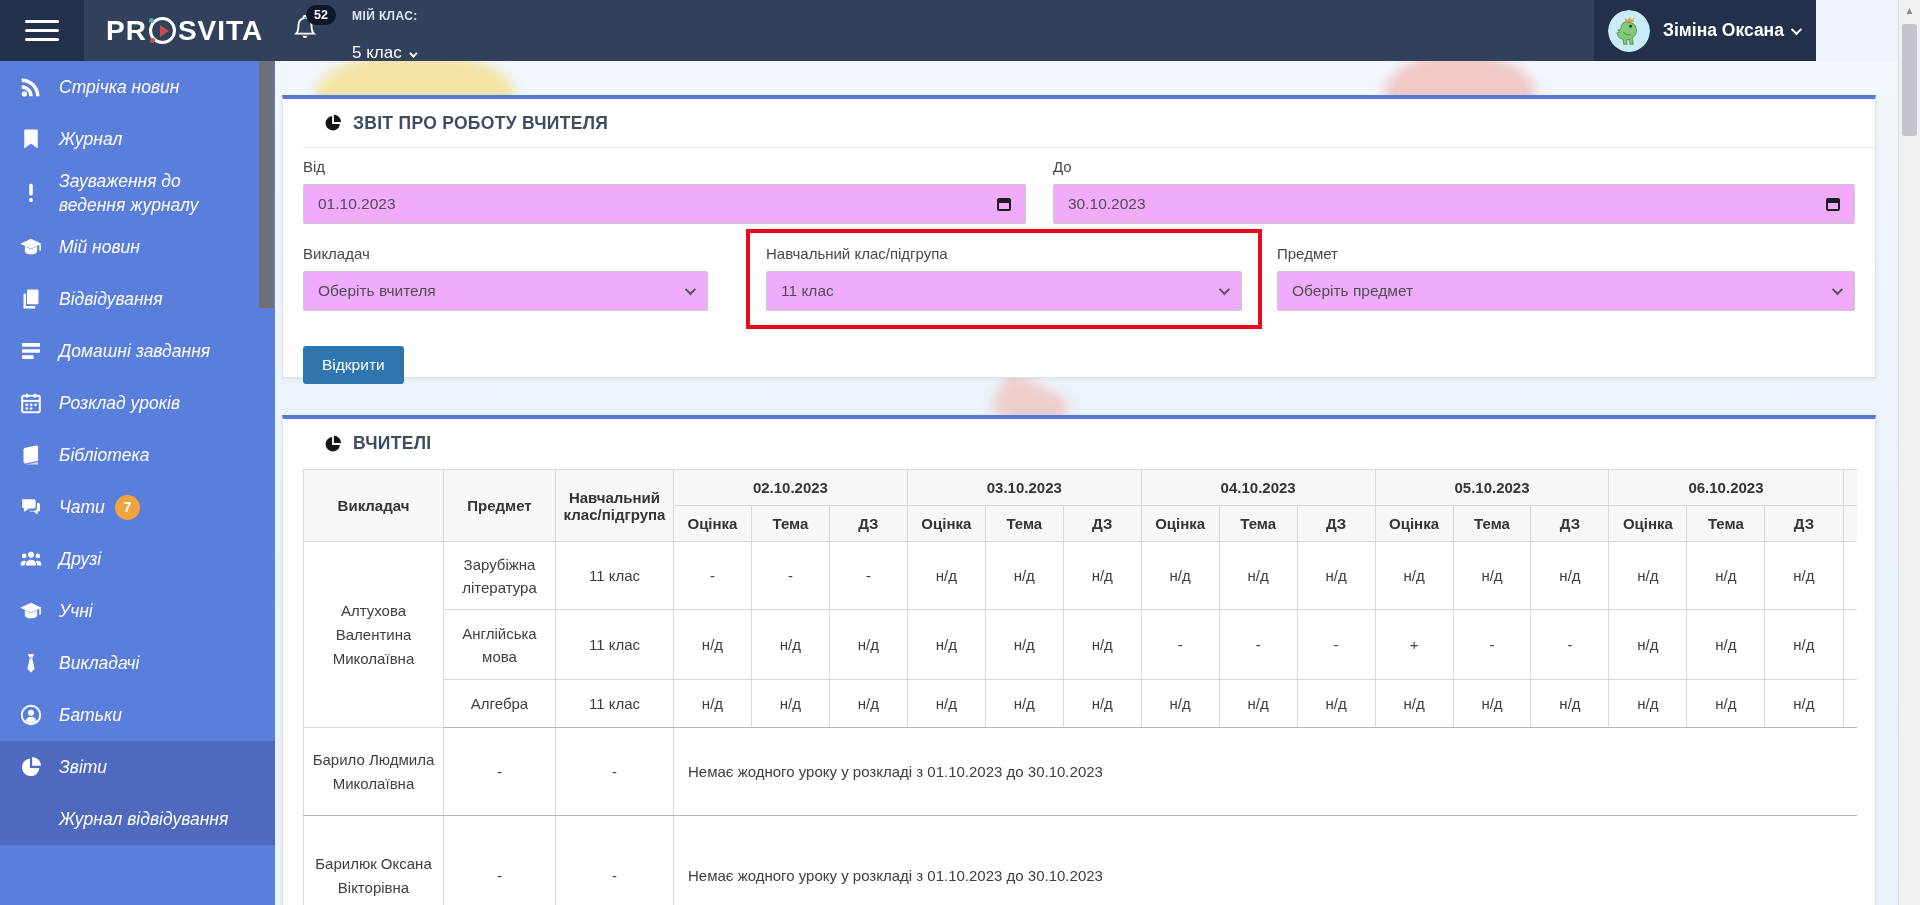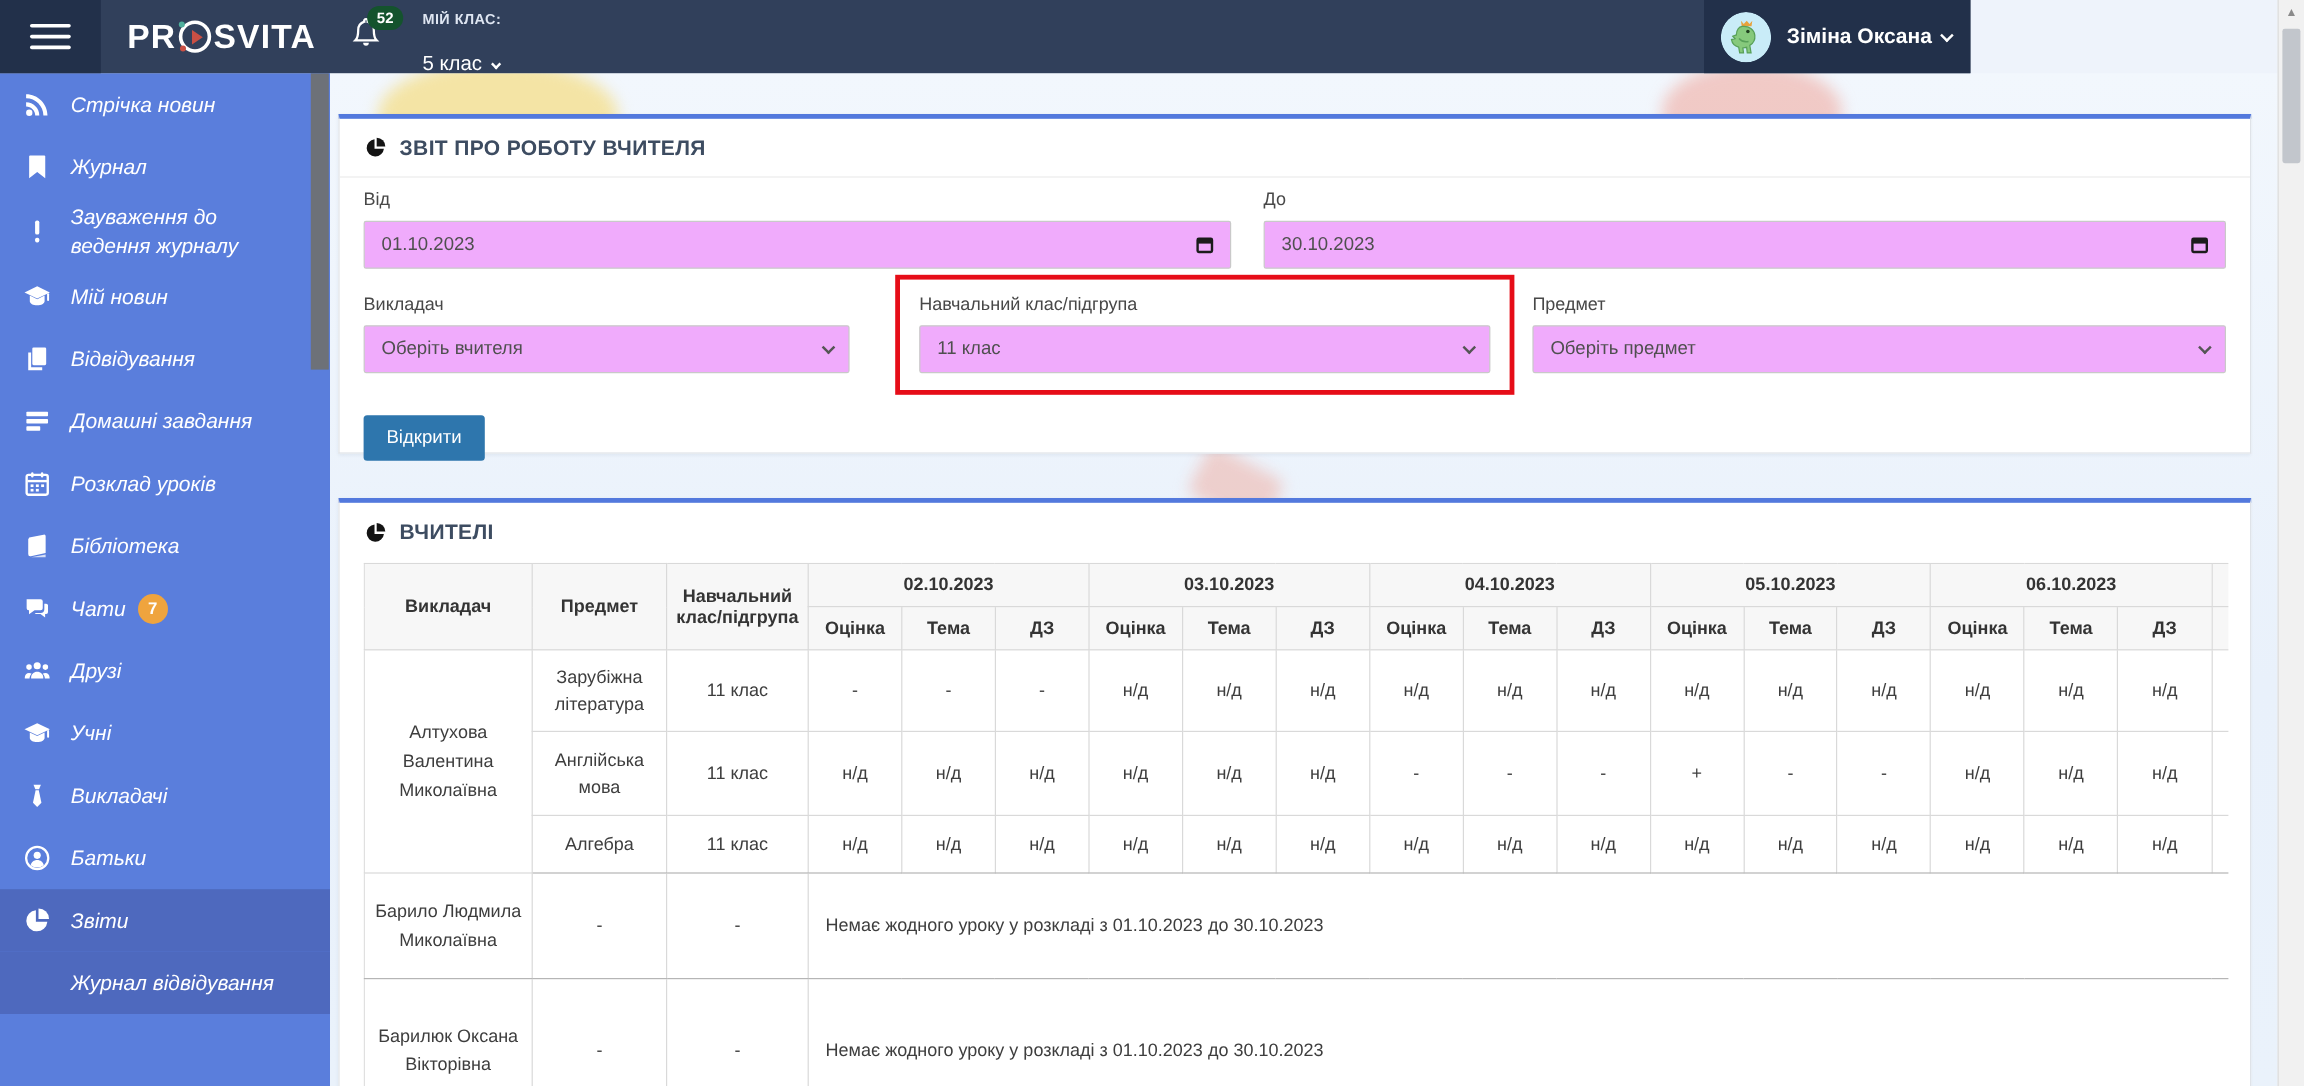--- a/index.html
+++ b/index.html
@@ -1,36 +1,36 @@
 <!DOCTYPE html>
 <html><head>
 <meta charset="utf-8">
 <style>
   * { margin:0; padding:0; box-sizing:border-box; }
   html,body { width:1920px; height:905px; overflow:hidden;
     font-family:"Liberation Sans","DejaVu Sans",sans-serif; }
   .screen { position:relative; width:1920px; height:905px; background:#eef3fb; overflow:hidden; }
 
   
-  .topbar { position:absolute; top:0; left:0; width:1642px; height:61px; background:#31405b; z-index:30; }
+  .topbar { position:absolute; top:0; left:0; width:1816px; height:61px; background:#31405b; z-index:30; }
   .hamburger-box { position:absolute; left:0; top:0; width:84px; height:61px; background:#22304a;
     display:flex; align-items:center; justify-content:center; cursor:pointer; }
   .hamburger-box span { display:block; position:relative; width:34px; height:3px; background:#fff; border-radius:2px; }
   .hamburger-box span::before, .hamburger-box span::after { content:""; position:absolute; left:0; width:34px; height:3px; background:#fff; border-radius:2px; }
   .hamburger-box span::before { top:-9px; } .hamburger-box span::after { top:9px; }
   .brand { position:absolute; left:106px; top:0; height:61px; display:flex; align-items:center;
     color:#fff; font-size:28px; font-weight:bold; letter-spacing:1px; }
   .logo-o { display:inline-block; position:relative; width:27px; height:27px; border:3px solid #fff;
     border-radius:50%; margin:0 2px; }
   .logo-o::before { content:""; position:absolute; left:8px; top:5px;
     border-left:9px solid #c94f44; border-top:6px solid transparent; border-bottom:6px solid transparent; }
   .logo-o .dot-g { position:absolute; left:-3px; top:-2px; width:5px; height:5px; background:#4fae9c; border-radius:50%; }
   .logo-o .dot-r { position:absolute; left:-2px; bottom:-2px; width:5px; height:5px; background:#c94f44; border-radius:50%; }
   .bell-wrap { position:absolute; left:293px; top:15px; width:46px; height:40px; cursor:pointer; }
-  .bell-badge { position:absolute; left:13px; top:-10px; min-width:30px; height:20px; background:#14532d;
+  .bell-badge { position:absolute; left:13px; top:-10px; min-width:30px; height:20px; background:#0f172a;
     border-radius:10px; color:#fff; font-size:12.5px; font-weight:bold; text-align:center; line-height:20px; padding:0 6px; }
   .myclass { position:absolute; left:352px; top:9px; cursor:pointer; }
   .myclass .lbl { font-size:12px; font-weight:bold; color:#dfe6f2; letter-spacing:.4px; margin-bottom:20px; }
   .myclass .val { font-size:17px; color:#fff; }
   .userbox { position:absolute; right:0; top:0; width:222px; height:61px; background:#22304a;
     display:flex; align-items:center; padding-left:14px; cursor:pointer; }
   .avatar { width:42px; height:42px; border-radius:50%; overflow:hidden; flex:0 0 42px; }
   .username { color:#fff; font-size:17.5px; font-weight:bold; margin-left:13px; }
   .chev { display:inline-block; width:8px; height:8px; border-right:2.4px solid currentColor;
     border-bottom:2.4px solid currentColor; transform:rotate(45deg) translateY(-2px); margin-left:7px; }
@@ -60,21 +60,21 @@
   .blob { position:absolute; border-radius:50%; filter:blur(6px); }
   .blob.yellow { left:40px; top:-10px; width:200px; height:90px; background:rgba(246,214,92,.55); }
   .blob.pink { left:1110px; top:-8px; width:150px; height:80px; background:rgba(240,146,130,.45); }
   .blob.tri { left:720px; top:322px; width:70px; height:46px; background:rgba(238,176,166,.55); border-radius:8px; transform:rotate(28deg); }
   .blob.cyan { left:930px; top:590px; width:90px; height:64px; background:rgba(178,216,246,.8); }
 
   .card { position:absolute; left:7px; width:1594px; background:#fff; border:1px solid #dfe3e8;
     border-top:4px solid #5379dd; box-shadow:0 1px 3px rgba(30,50,90,.08); }
   .card1 { top:34px; height:283px; }
   .card2 { top:354px; height:560px; }
-  .card-head { display:flex; align-items:center; gap:11px; height:49px; padding:0 21px; }
+  .card-head { display:flex; align-items:center; gap:11px; height:49px; padding:0 21px;margin-left:20px; }
   .card1 .card-head { border-bottom:1px solid #ececec; }
   .card-head svg { width:18px; height:18px; fill:#141414; }
   .card-title { font-size:17.5px; font-weight:600; color:#3d4c61; letter-spacing:.3px; }
 
   
   .form { padding:10px 20px 0 20px; }
   .frow { display:flex; }
   .frow1 .field.f-from { width:723px; } .frow1 .field.f-to { margin-left:27px; flex:1; }
   .frow2 { margin-top:21px; align-items:flex-start; }
   .field .flabel { font-size:15px; color:#484848; margin-bottom:9px; }

